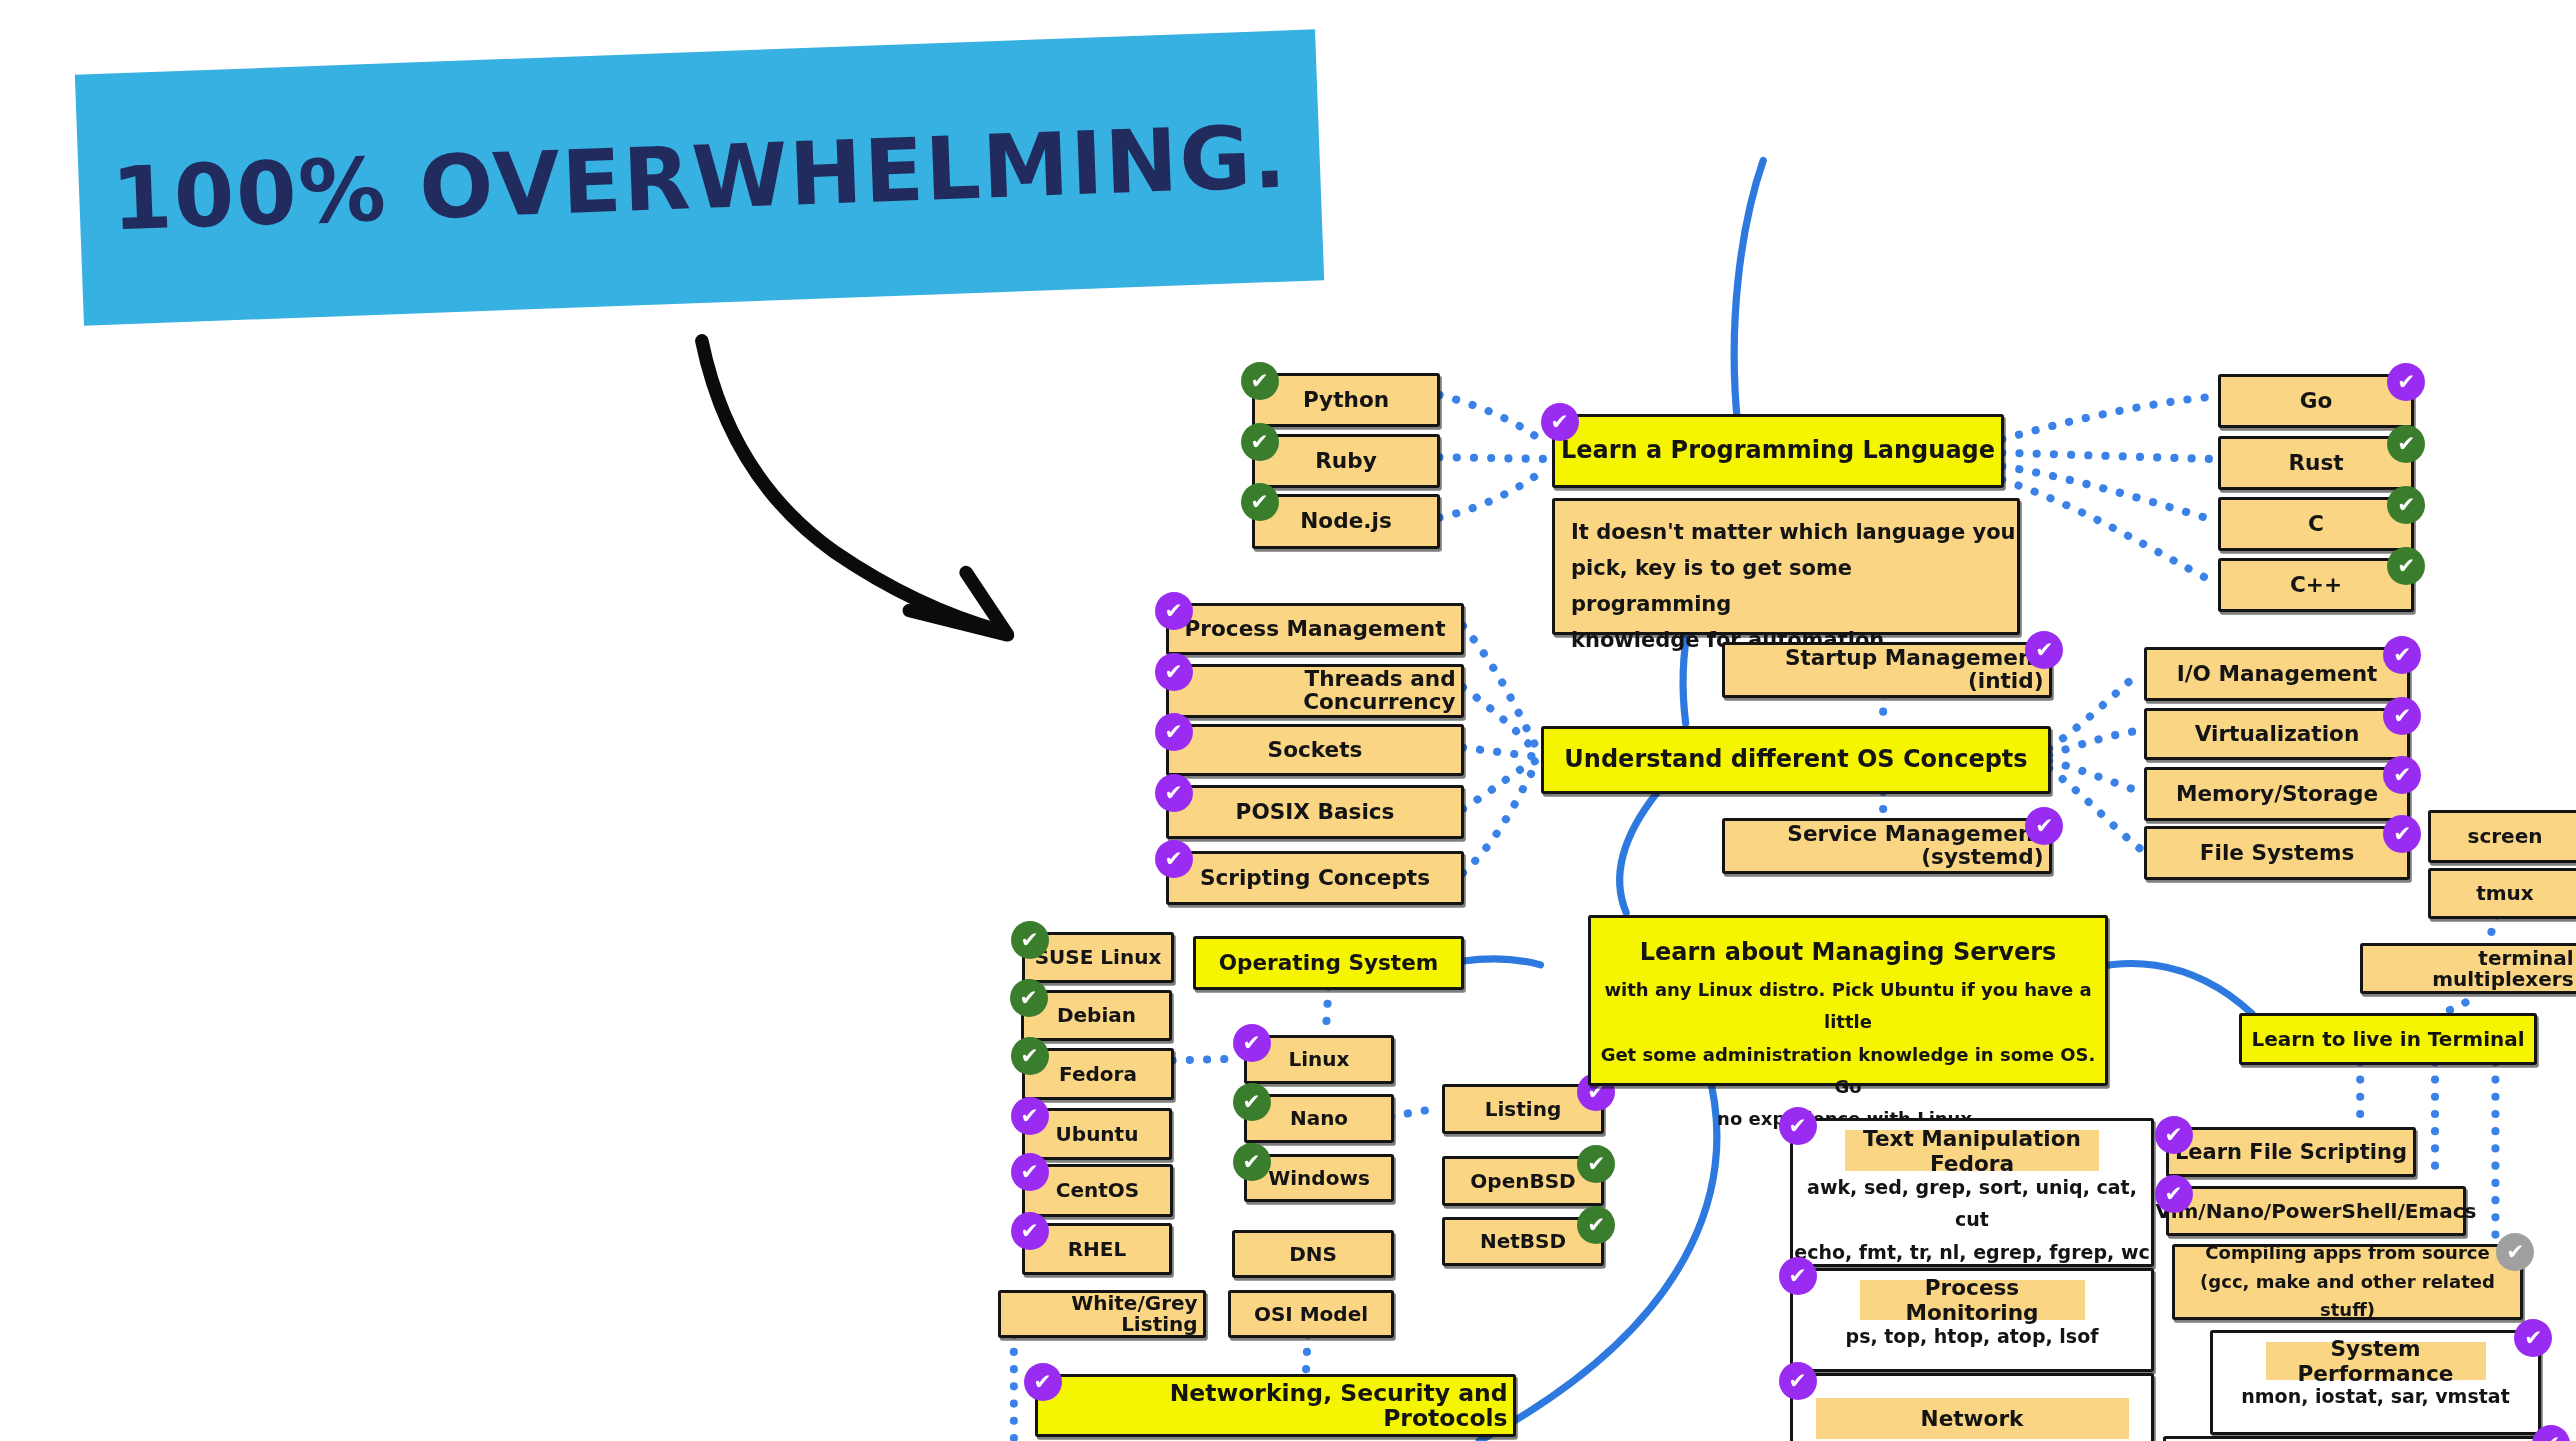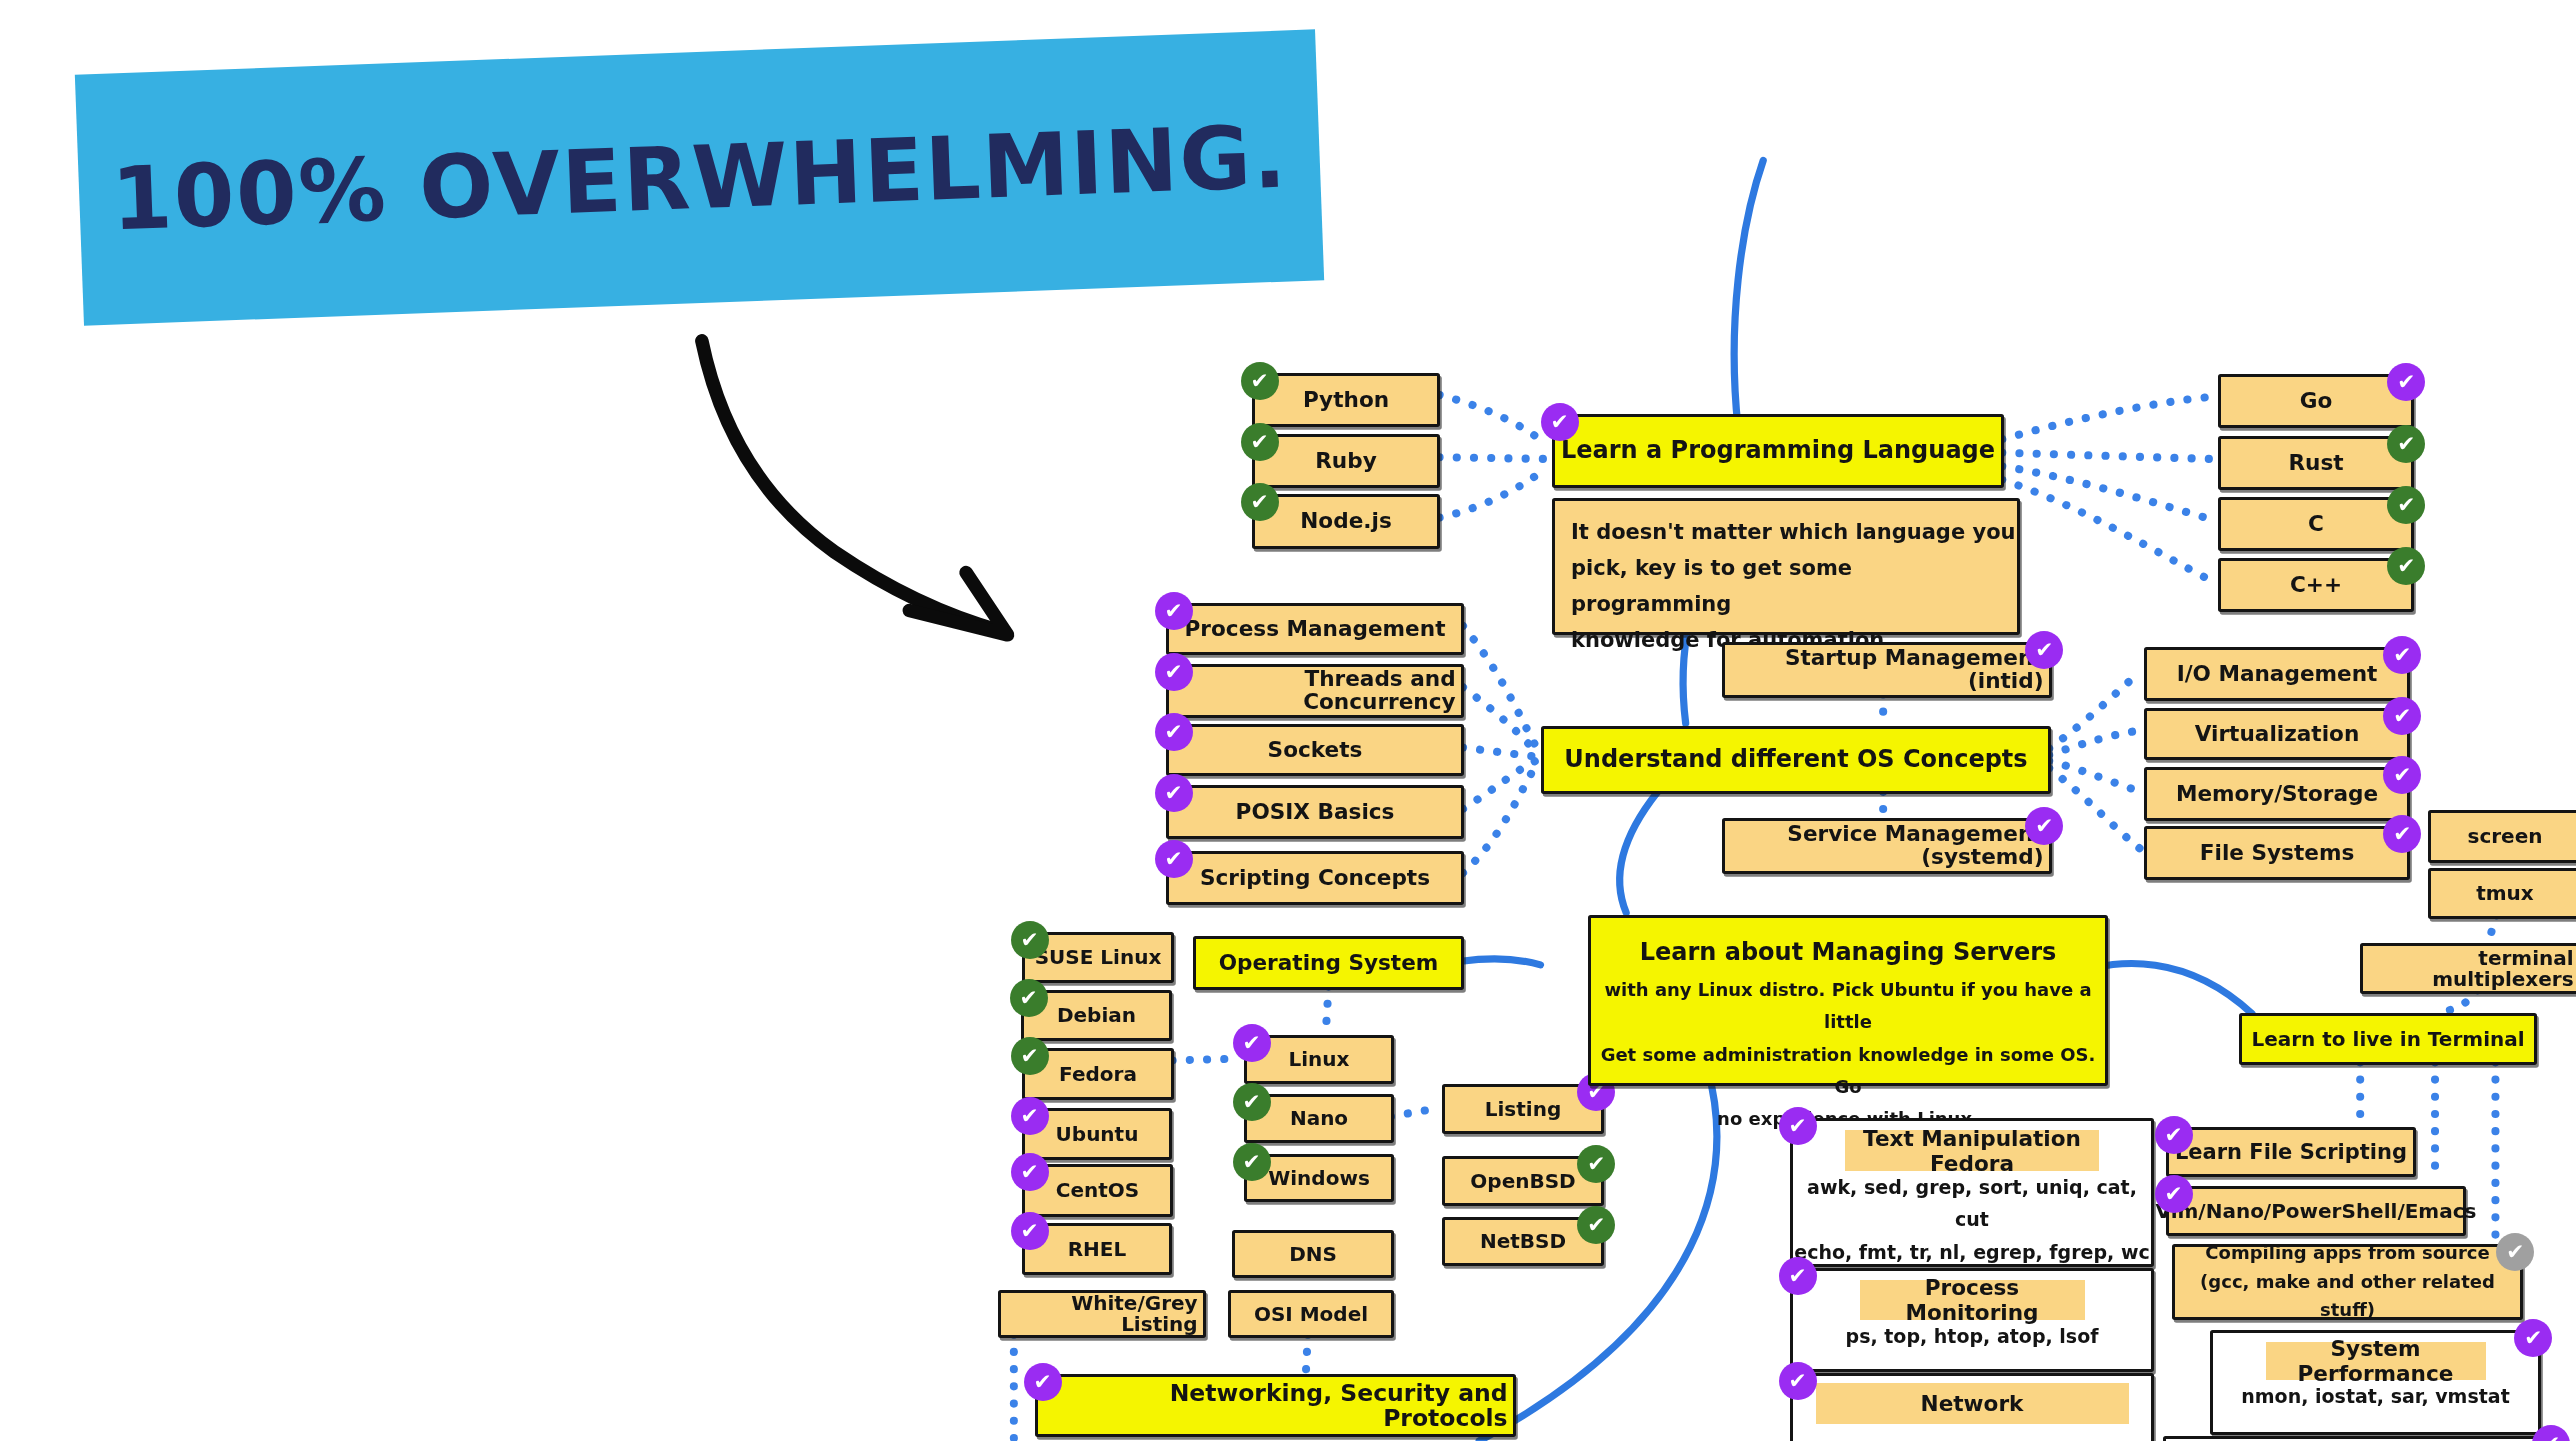--- a/index.html
+++ b/index.html
@@ -276,21 +276,21 @@
   <div class="n card" style="left:1790px;top:1268px;width:358px;height:98px">
     <span class="chk p tl">✔</span>
     <div class="band f24" style="width:225px;height:40px">
       <span>Process Monitoring</span>
     </div>
     <div class="sub f21">ps, top, htop, atop, lsof</div>
   </div>
 
   <div class="n card" style="left:1790px;top:1373px;width:358px;height:69px">
     <span class="chk p tl">✔</span>
-    <div class="band f24" style="width:313px;height:41px;margin-top:7px">
+    <div class="band f24" style="width:313px;height:41px;margin-top:22px">
       <span>Network</span>
     </div>
   </div>
 
   <div class="n f23" style="left:2166px;top:1127px;width:244px;height:44px">
     <span class="chk p tl">✔</span>
     <span class="t">Learn File Scripting</span>
   </div>
   <div class="n f22" style="left:2166px;top:1186px;width:294px;height:44px">
     <span class="chk p tl">✔</span>

